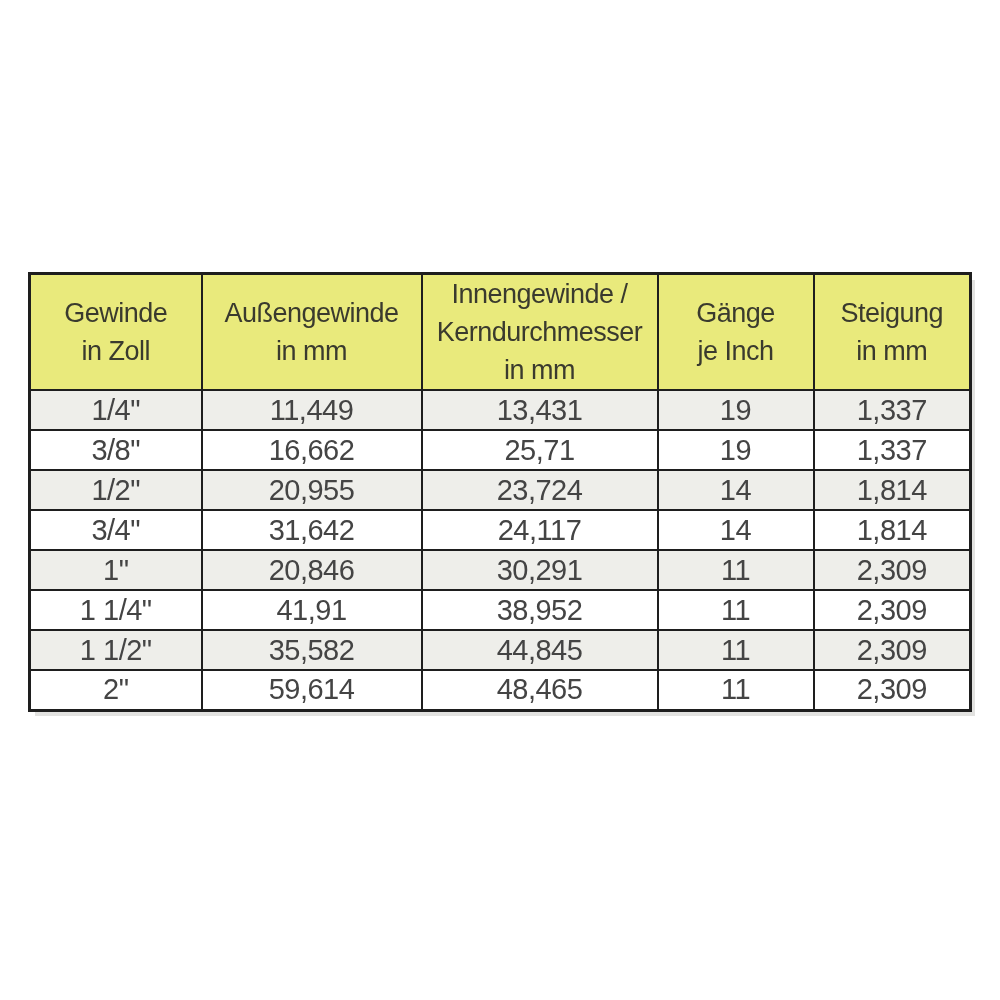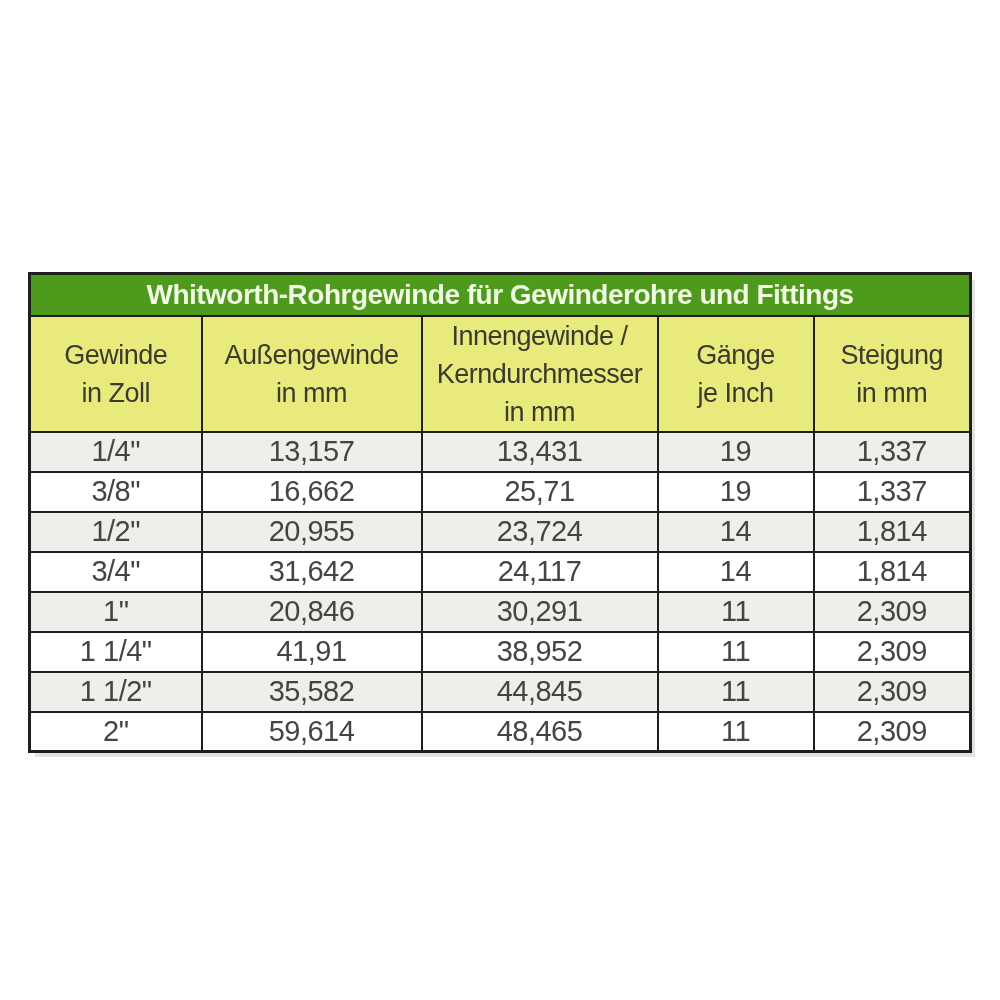--- a/index.html
+++ b/index.html
@@ -64,41 +64,38 @@
 <div class="page">
   <table class="thread-table">
     <colgroup>
       <col style="width:172px">
       <col style="width:220px">
       <col style="width:236px">
       <col style="width:156px">
       <col style="width:157px">
     </colgroup>
     <thead>
-      <tr class="title-row">
-        <th colspan="5">Whitworth-Rohrgewinde für Gewinderohre und Fittings</th>
-      </tr>
       <tr class="header-row">
         <th>Gewinde
 in Zoll</th>
         <th>Außengewinde
 in mm</th>
         <th>Innengewinde /
 Kerndurchmesser
 in mm</th>
         <th>Gänge
 je Inch</th>
         <th>Steigung
 in mm</th>
       </tr>
     </thead>
     <tbody>
       <tr>
         <td>1/4"</td>
-        <td>13,157</td>
+        <td>11,449</td>
         <td>13,431</td>
         <td>19</td>
         <td>1,337</td>
       </tr>
       <tr>
         <td>3/8"</td>
         <td>16,662</td>
         <td>25,71</td>
         <td>19</td>
         <td>1,337</td>

